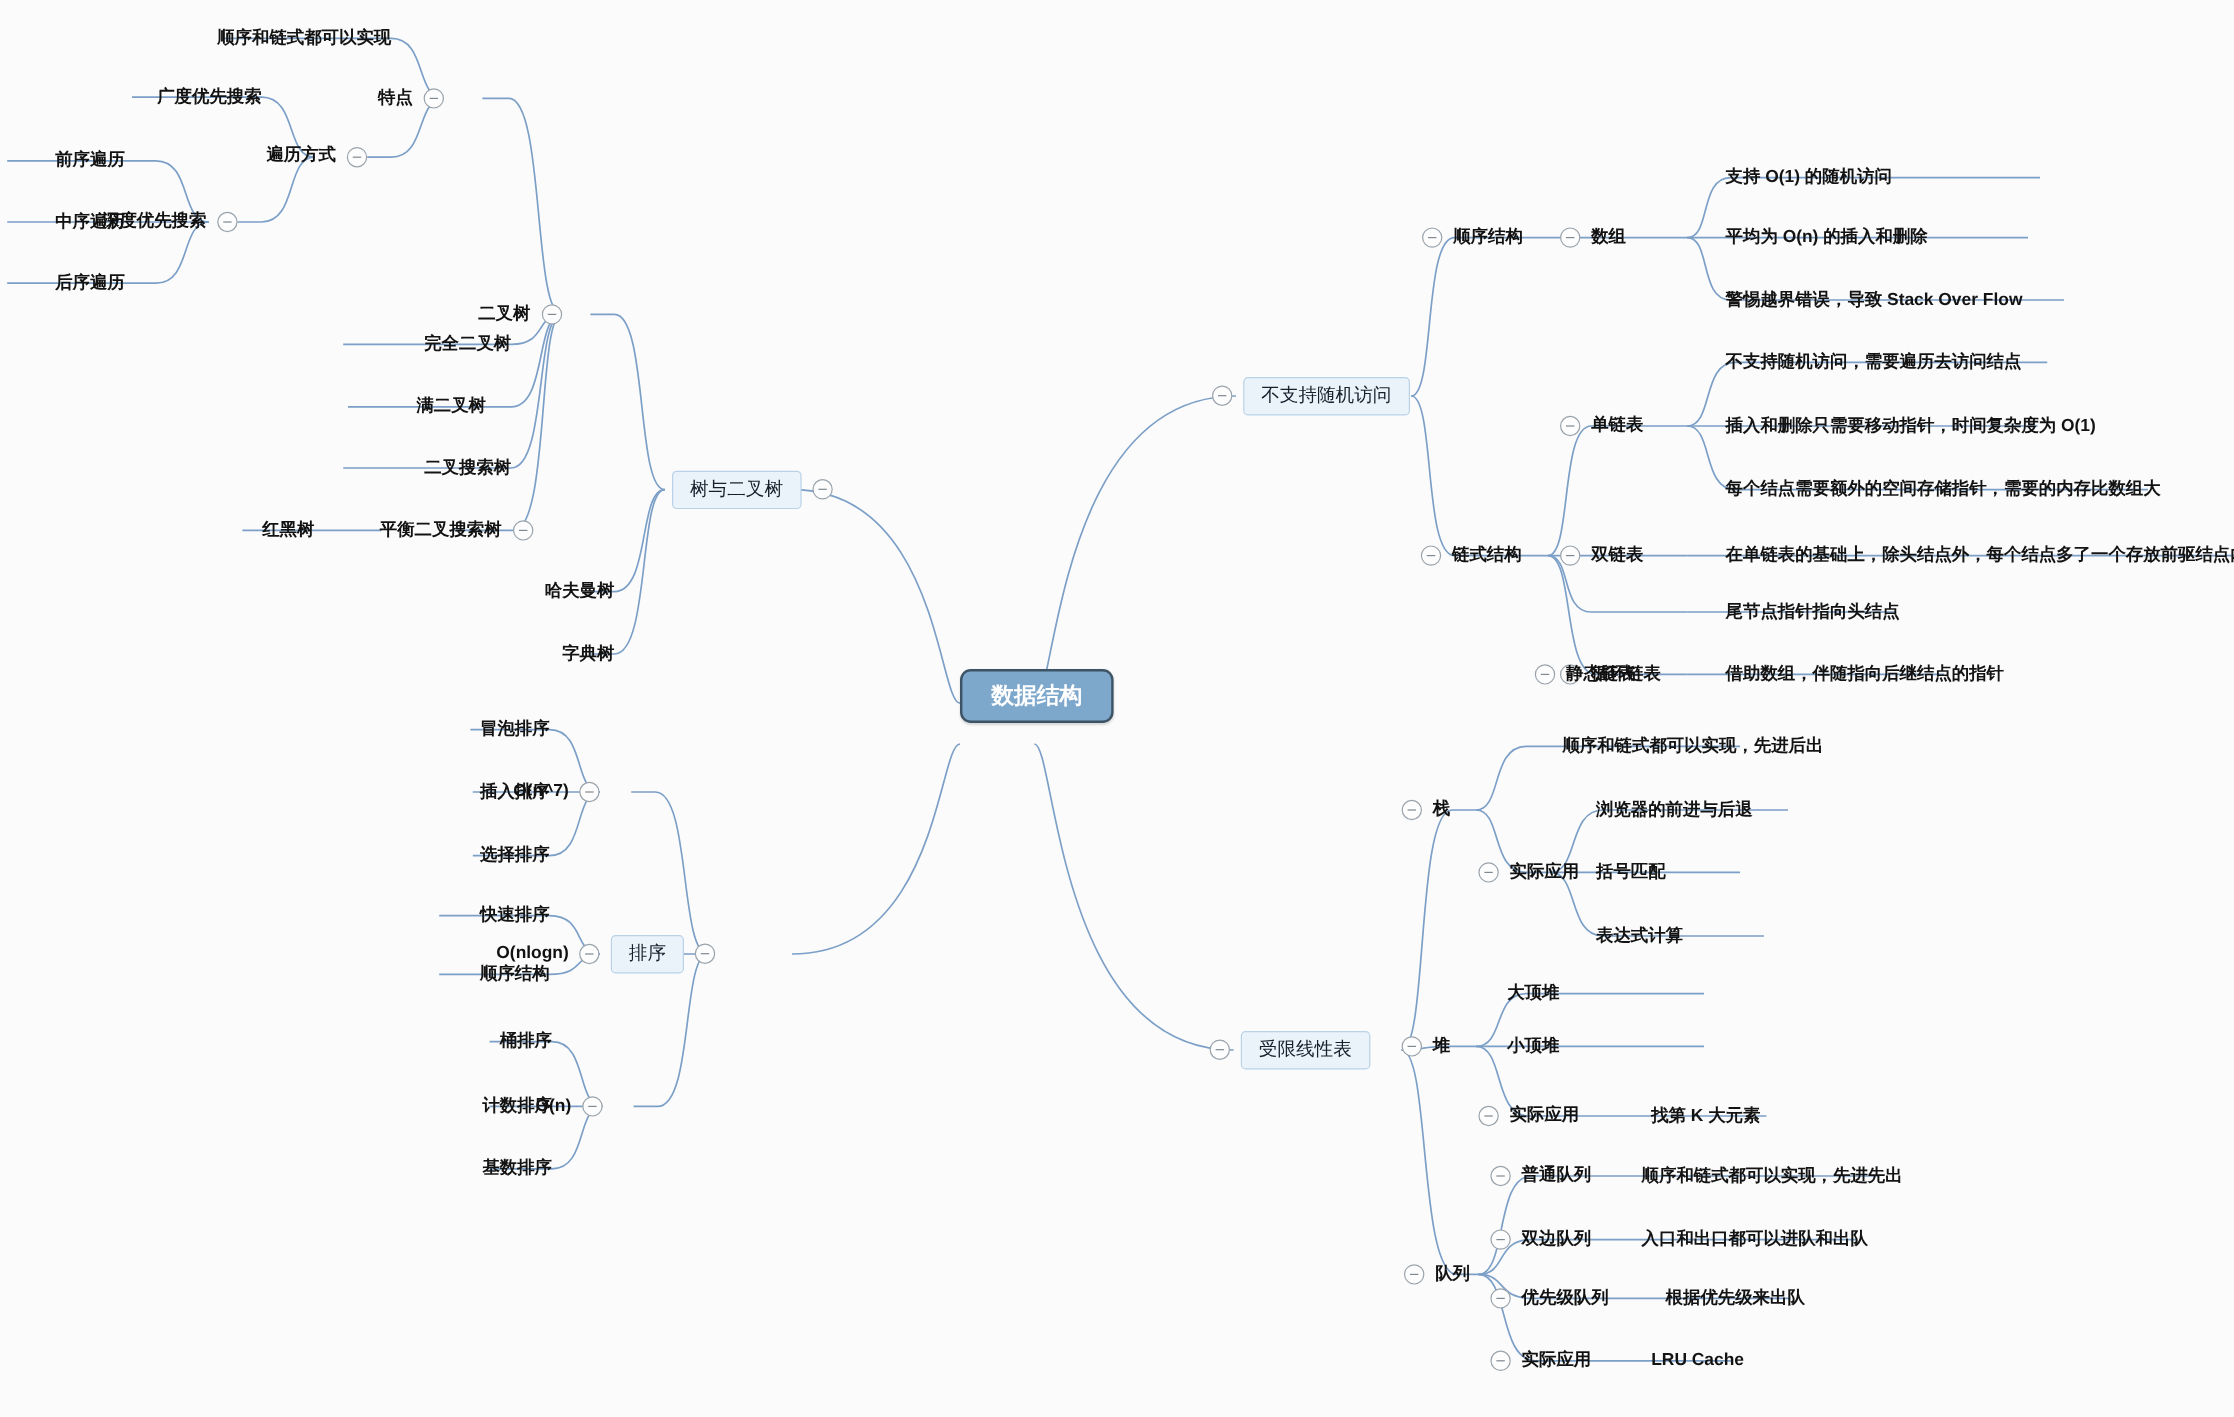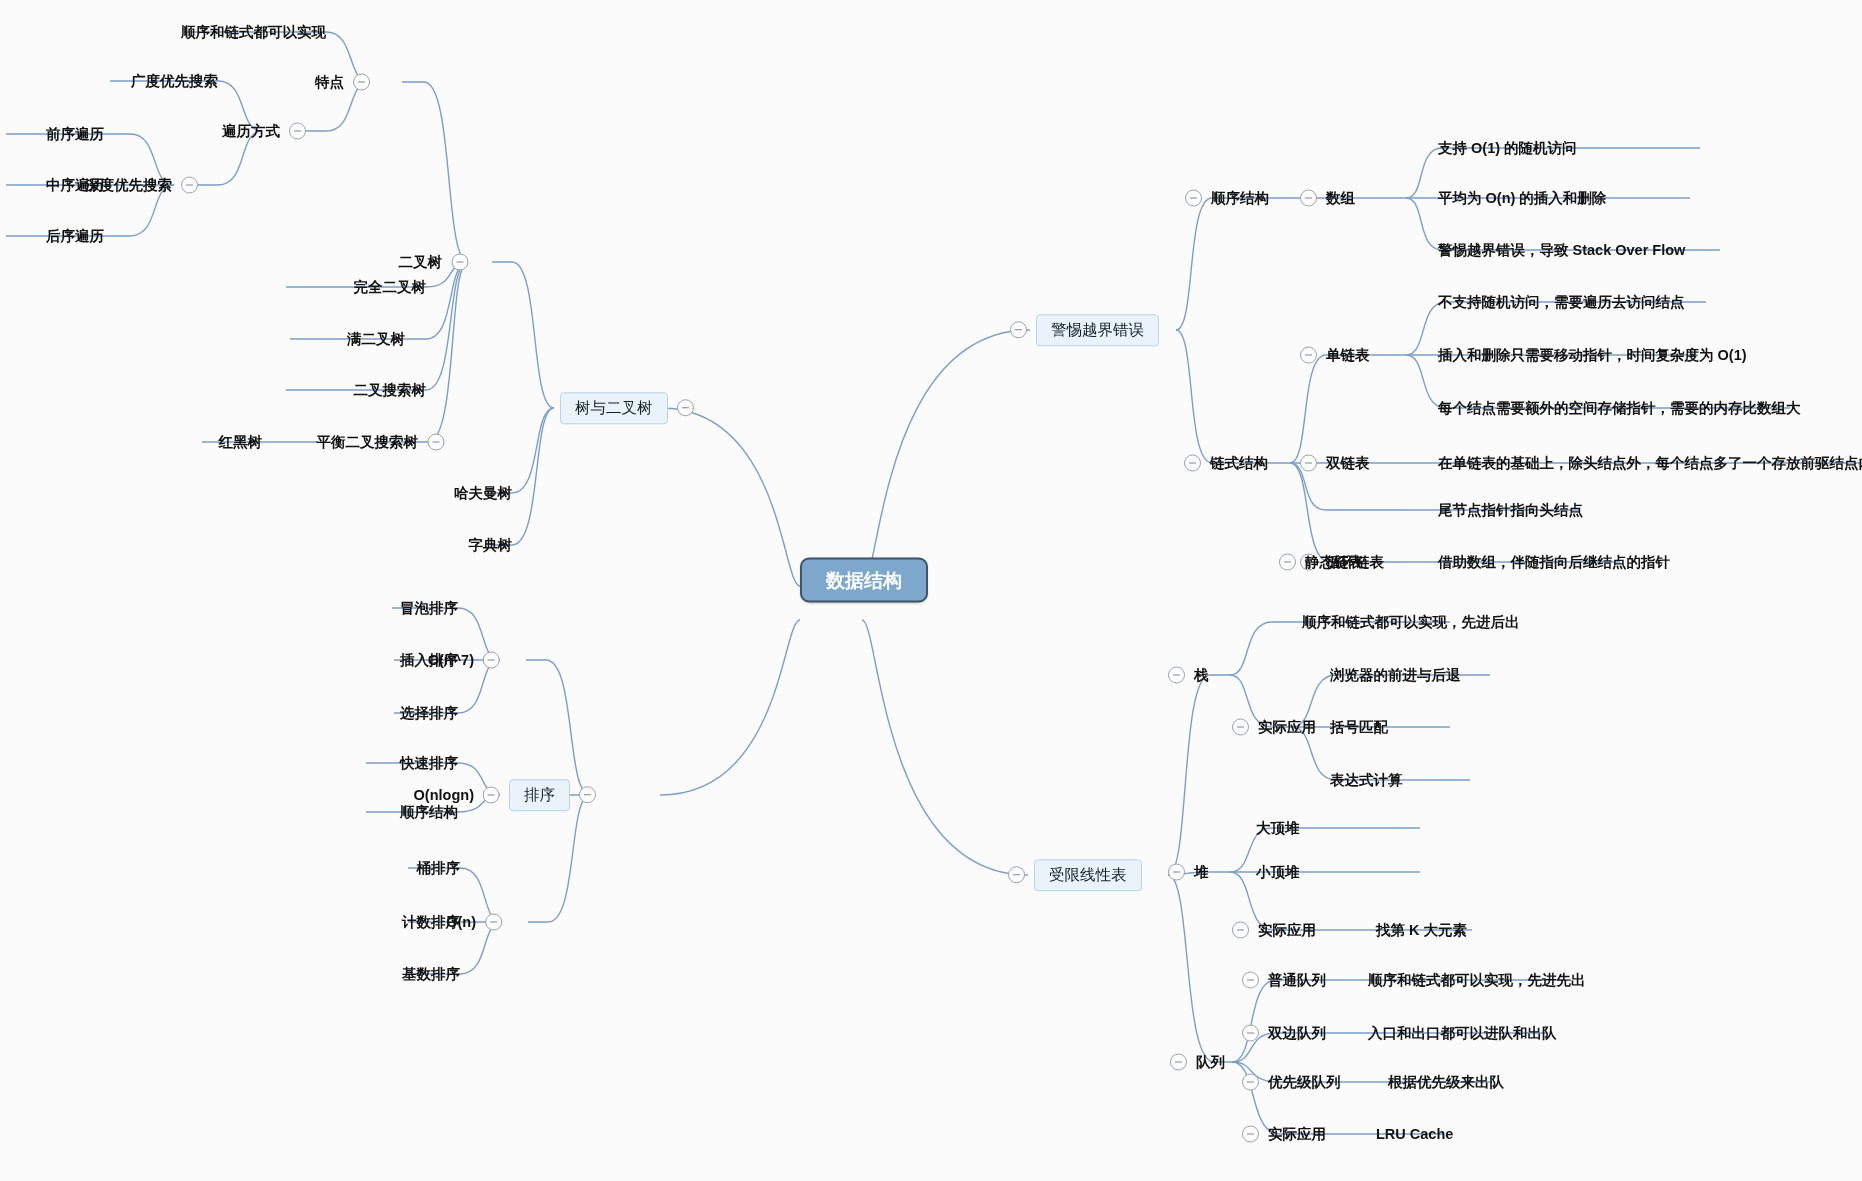--- a/index.html
+++ b/index.html
@@ -143,21 +143,21 @@
   </svg>
 
   <div class="node root" style="left:800px;top:580px;transform:translateY(-50%);">
     <span class="lbl">数据结构</span>
   </div>
 
   <div class="node" style="left:1010px;top:330px;transform:translateY(-50%);">
     <span class="toggle">
         <i></i>
       </span>
-    <span class="boxed gapL">警惕越界错误</span>
+    <span class="boxed gapL">不支持随机访问</span>
   </div>
 
   <div class="node" style="left:1185px;top:198px;transform:translateY(-50%);">
     <span class="toggle">
         <i></i>
       </span>
     <span class="plain gapL">顺序结构</span>
   </div>
 
   <div class="node" style="left:1300px;top:198px;transform:translateY(-50%);">
@@ -344,21 +344,21 @@
   <div class="node" style="left:370px;top:82px;transform:translate(-100%,-50%);">
     <span class="plain">特点</span>
     <span class="toggle gapL">
         <i></i>
       </span>
   </div>
   <div class="node" style="left:326px;top:32px;transform:translate(-100%,-50%);">
     <span class="leafTxt">顺序和链式都可以实现</span>
   </div>
 
-  <div class="node" style="left:306px;top:131px;transform:translate(-100%,-50%);">
+  <div class="node" style="left:306px;top:131px;transform:translate(-100%,-50%);font-family:Liberation Mono, monospace;">
     <span class="plain">遍历方式</span>
     <span class="toggle gapL">
         <i></i>
       </span>
   </div>
   <div class="node" style="left:218px;top:81px;transform:translate(-100%,-50%);">
     <span class="leafTxt">广度优先搜索</span>
   </div>
   <div class="node" style="left:198px;top:185px;transform:translate(-100%,-50%);">
     <span class="plain">深度优先搜索</span>

